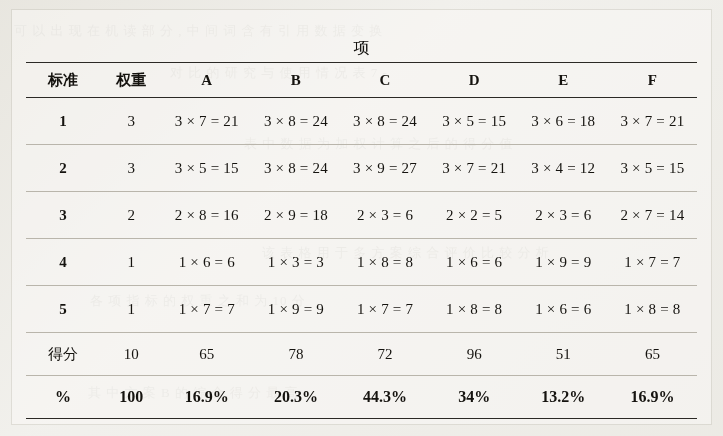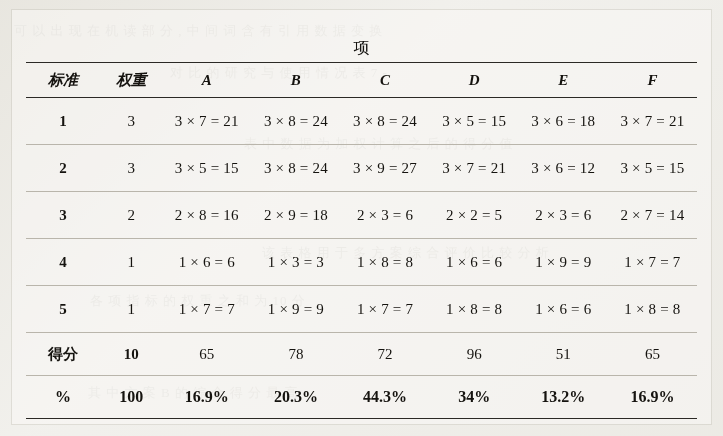--- a/index.html
+++ b/index.html
@@ -77,21 +77,20 @@
     background: transparent;
   }
   thead th {
     font-weight: bold;
     height: 34px;
     font-size: 16px;
   }
   thead tr {
     border-top: 1.6px solid #2b2925;
     border-bottom: 1.1px solid #2b2925;
-    font-style: italic;
   }
   tbody tr {
     border-bottom: 0.9px solid #b9b5ab;
   }
   tbody tr td {
     height: 46px;
   }
   tbody tr.score td, tbody tr.percent td {
     height: 42px;
   }
@@ -102,21 +101,21 @@
     border-bottom: 1.6px solid #2b2925;
   }
   .crit {
     font-weight: bold;
     font-size: 15px;
   }
   .w {
     font-size: 15px;
   }
   tbody tr.score .crit, tbody tr.score .w {
-    font-weight: bold;
+    font-weight: normal;
   }
   tbody tr.percent td {
     font-weight: bold;
     font-size: 16px;
   }
   .cell-expr {
     font-size: 15px;
     letter-spacing: 0.2px;
     white-space: nowrap;
   }
@@ -176,21 +175,21 @@
           <td class="cell-expr">3 × 7 = 21</td>
         </tr>
 
         <tr>
           <td class="crit">2</td>
           <td class="w">3</td>
           <td class="cell-expr">3 × 5 = 15</td>
           <td class="cell-expr">3 × 8 = 24</td>
           <td class="cell-expr">3 × 9 = 27</td>
           <td class="cell-expr">3 × 7 = 21</td>
-          <td class="cell-expr">3 × 6 = 12</td>
+          <td class="cell-expr">3 × 4 = 12</td>
           <td class="cell-expr">3 × 5 = 15</td>
         </tr>
 
         <tr>
           <td class="crit">3</td>
           <td class="w">2</td>
           <td class="cell-expr">2 × 8 = 16</td>
           <td class="cell-expr">2 × 9 = 18</td>
           <td class="cell-expr">2 × 3 = 6</td>
           <td class="cell-expr">2 × 2 = 5</td>

